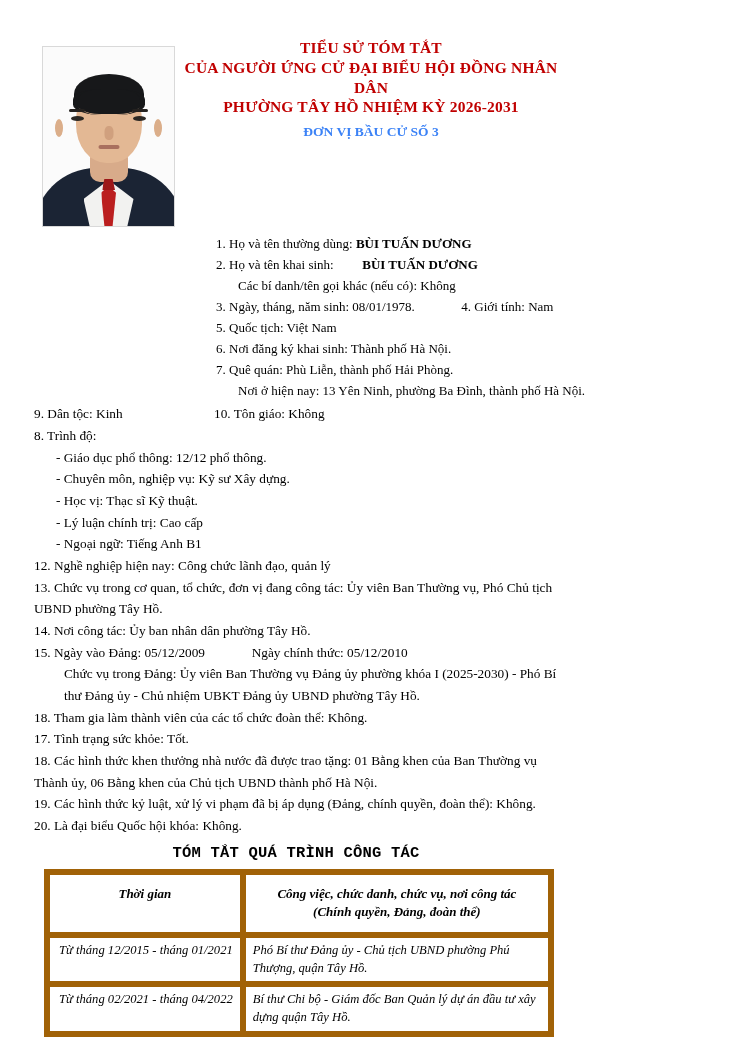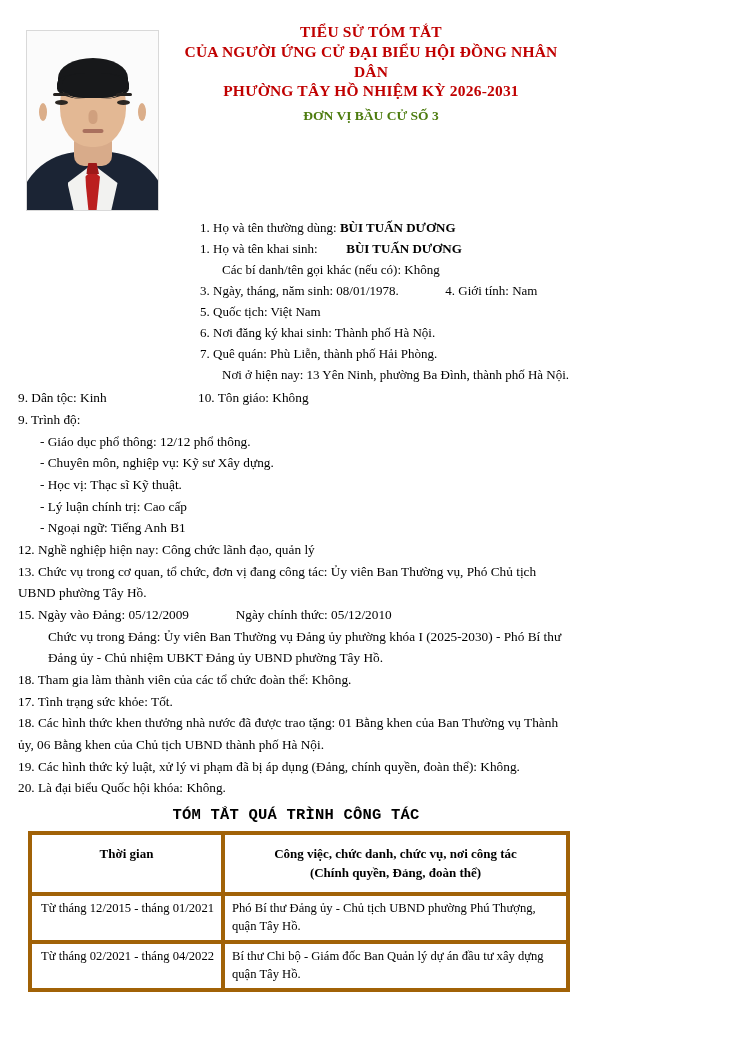--- a/index.html
+++ b/index.html
@@ -7,21 +7,21 @@
   body {
     width: 740px;
     height: 1047px;
     background: #ffffff;
     font-family: "Liberation Serif", "DejaVu Serif", serif;
     color: #000000;
     position: relative;
     overflow: hidden;
   }
 
-  .page { width: 592px; height: 1047px; position: relative; padding: 0; }
+  .page { width: 592px; height: 1047px; position: relative; padding: 16px; }
 
   
   .header-row {
     display: flex;
     align-items: flex-start;
     padding: 18px 10px 0 18px;
   }
   .photo-wrap {
     width: 150px;
     flex: 0 0 150px;
@@ -97,21 +97,21 @@
     padding-right: 8px;
   }
   .t-main {
     color: #c00000;
     font-weight: bold;
     font-size: 15.5px;
     line-height: 1.28;
     letter-spacing: 0.2px;
   }
   .t-sub {
-    color: #4d7c0f;
+    color: #3b82f6;
     font-weight: bold;
     font-size: 13.5px;
     margin-top: 7px;
   }
 
   
   .info-right {
     margin-left: 200px;
     margin-top: 6px;
     padding-right: 14px;
@@ -150,23 +150,24 @@
 
   
   .tbl-wrap { padding: 0 22px 0 28px; }
   table.career {
     width: 100%;
     border-collapse: collapse;
     font-size: 12.6px;
     line-height: 1.42;
   }
   table.career th, table.career td {
-    border: 4px solid #a16207;
+    border: 6px solid #a16207;
     padding: 4px 7px;
     vertical-align: top;
+    font-style: italic;
   }
   table.career th {
     text-align: center;
     font-weight: bold;
     padding: 10px 6px;
     font-size: 13px;
   }
   table.career th.c-time { width: 192px; }
   table.career td.c-time { white-space: nowrap; padding-left: 9px; }
   .th-sub { font-weight: bold; display: block; }
@@ -207,21 +208,21 @@
       <div class="t-sub">ĐƠN VỊ BẦU CỬ SỐ 3</div>
     </div>
   </div>
 
   <div class="info-right">
     <div class="ln">
       <span>1. Họ và tên thường dùng:</span>
       <span class="b">BÙI TUẤN DƯƠNG</span>
     </div>
     <div class="ln">
-      <span>1. Họ và tên khai sinh:</span>
+      <span>2. Họ và tên khai sinh:</span>
       <span class="gap-m"></span>
       <span class="b">BÙI TUẤN DƯƠNG</span>
     </div>
     <div class="ln indent-1">Các bí danh/tên gọi khác (nếu có): Không</div>
     <div class="ln">
       <span>3. Ngày, tháng, năm sinh: 08/01/1978.</span>
       <span class="gap-l"></span>
       <span>4. Giới tính: Nam</span>
     </div>
     <div class="ln">5. Quốc tịch: Việt Nam</div>
@@ -230,29 +231,30 @@
     <div class="ln indent-1">Nơi ở hiện nay: 13 Yên Ninh, phường Ba Đình, thành phố Hà Nội.</div>
   </div>
 
   <div class="info-full">
 
     <div class="row two-col">
       <div class="c1">9. Dân tộc: Kinh</div>
       <div>10. Tôn giáo: Không</div>
     </div>
 
-    <div class="row">9. Trình độ:</div>
+    <div class="row">8. Trình độ:</div>
     <div class="row sub">- Giáo dục phổ thông: 12/12 phổ thông.</div>
     <div class="row sub">- Chuyên môn, nghiệp vụ: Kỹ sư Xây dựng.</div>
     <div class="row sub">- Học vị: Thạc sĩ Kỹ thuật.</div>
     <div class="row sub">- Lý luận chính trị: Cao cấp</div>
     <div class="row sub">- Ngoại ngữ: Tiếng Anh B1</div>
 
     <div class="row">12. Nghề nghiệp hiện nay: Công chức lãnh đạo, quản lý</div>
     <div class="row">13. Chức vụ trong cơ quan, tổ chức, đơn vị đang công tác: Ủy viên Ban Thường vụ, Phó Chủ tịch UBND phường Tây Hồ.</div>
+    <div class="row">14. Nơi công tác: Ủy ban nhân dân phường Tây Hồ.</div>
 
     <div class="row">
       <span>15. Ngày vào Đảng: 05/12/2009</span>
       <span class="gap-l"></span>
       <span>Ngày chính thức: 05/12/2010</span>
     </div>
     <div class="row cont">Chức vụ trong Đảng: Ủy viên Ban Thường vụ Đảng ủy phường khóa I (2025-2030) - Phó Bí thư Đảng ủy - Chủ nhiệm UBKT Đảng ủy UBND phường Tây Hồ.</div>
 
     <div class="row">18. Tham gia làm thành viên của các tổ chức đoàn thể: Không.</div>
     <div class="row">17. Tình trạng sức khỏe: Tốt.</div>

